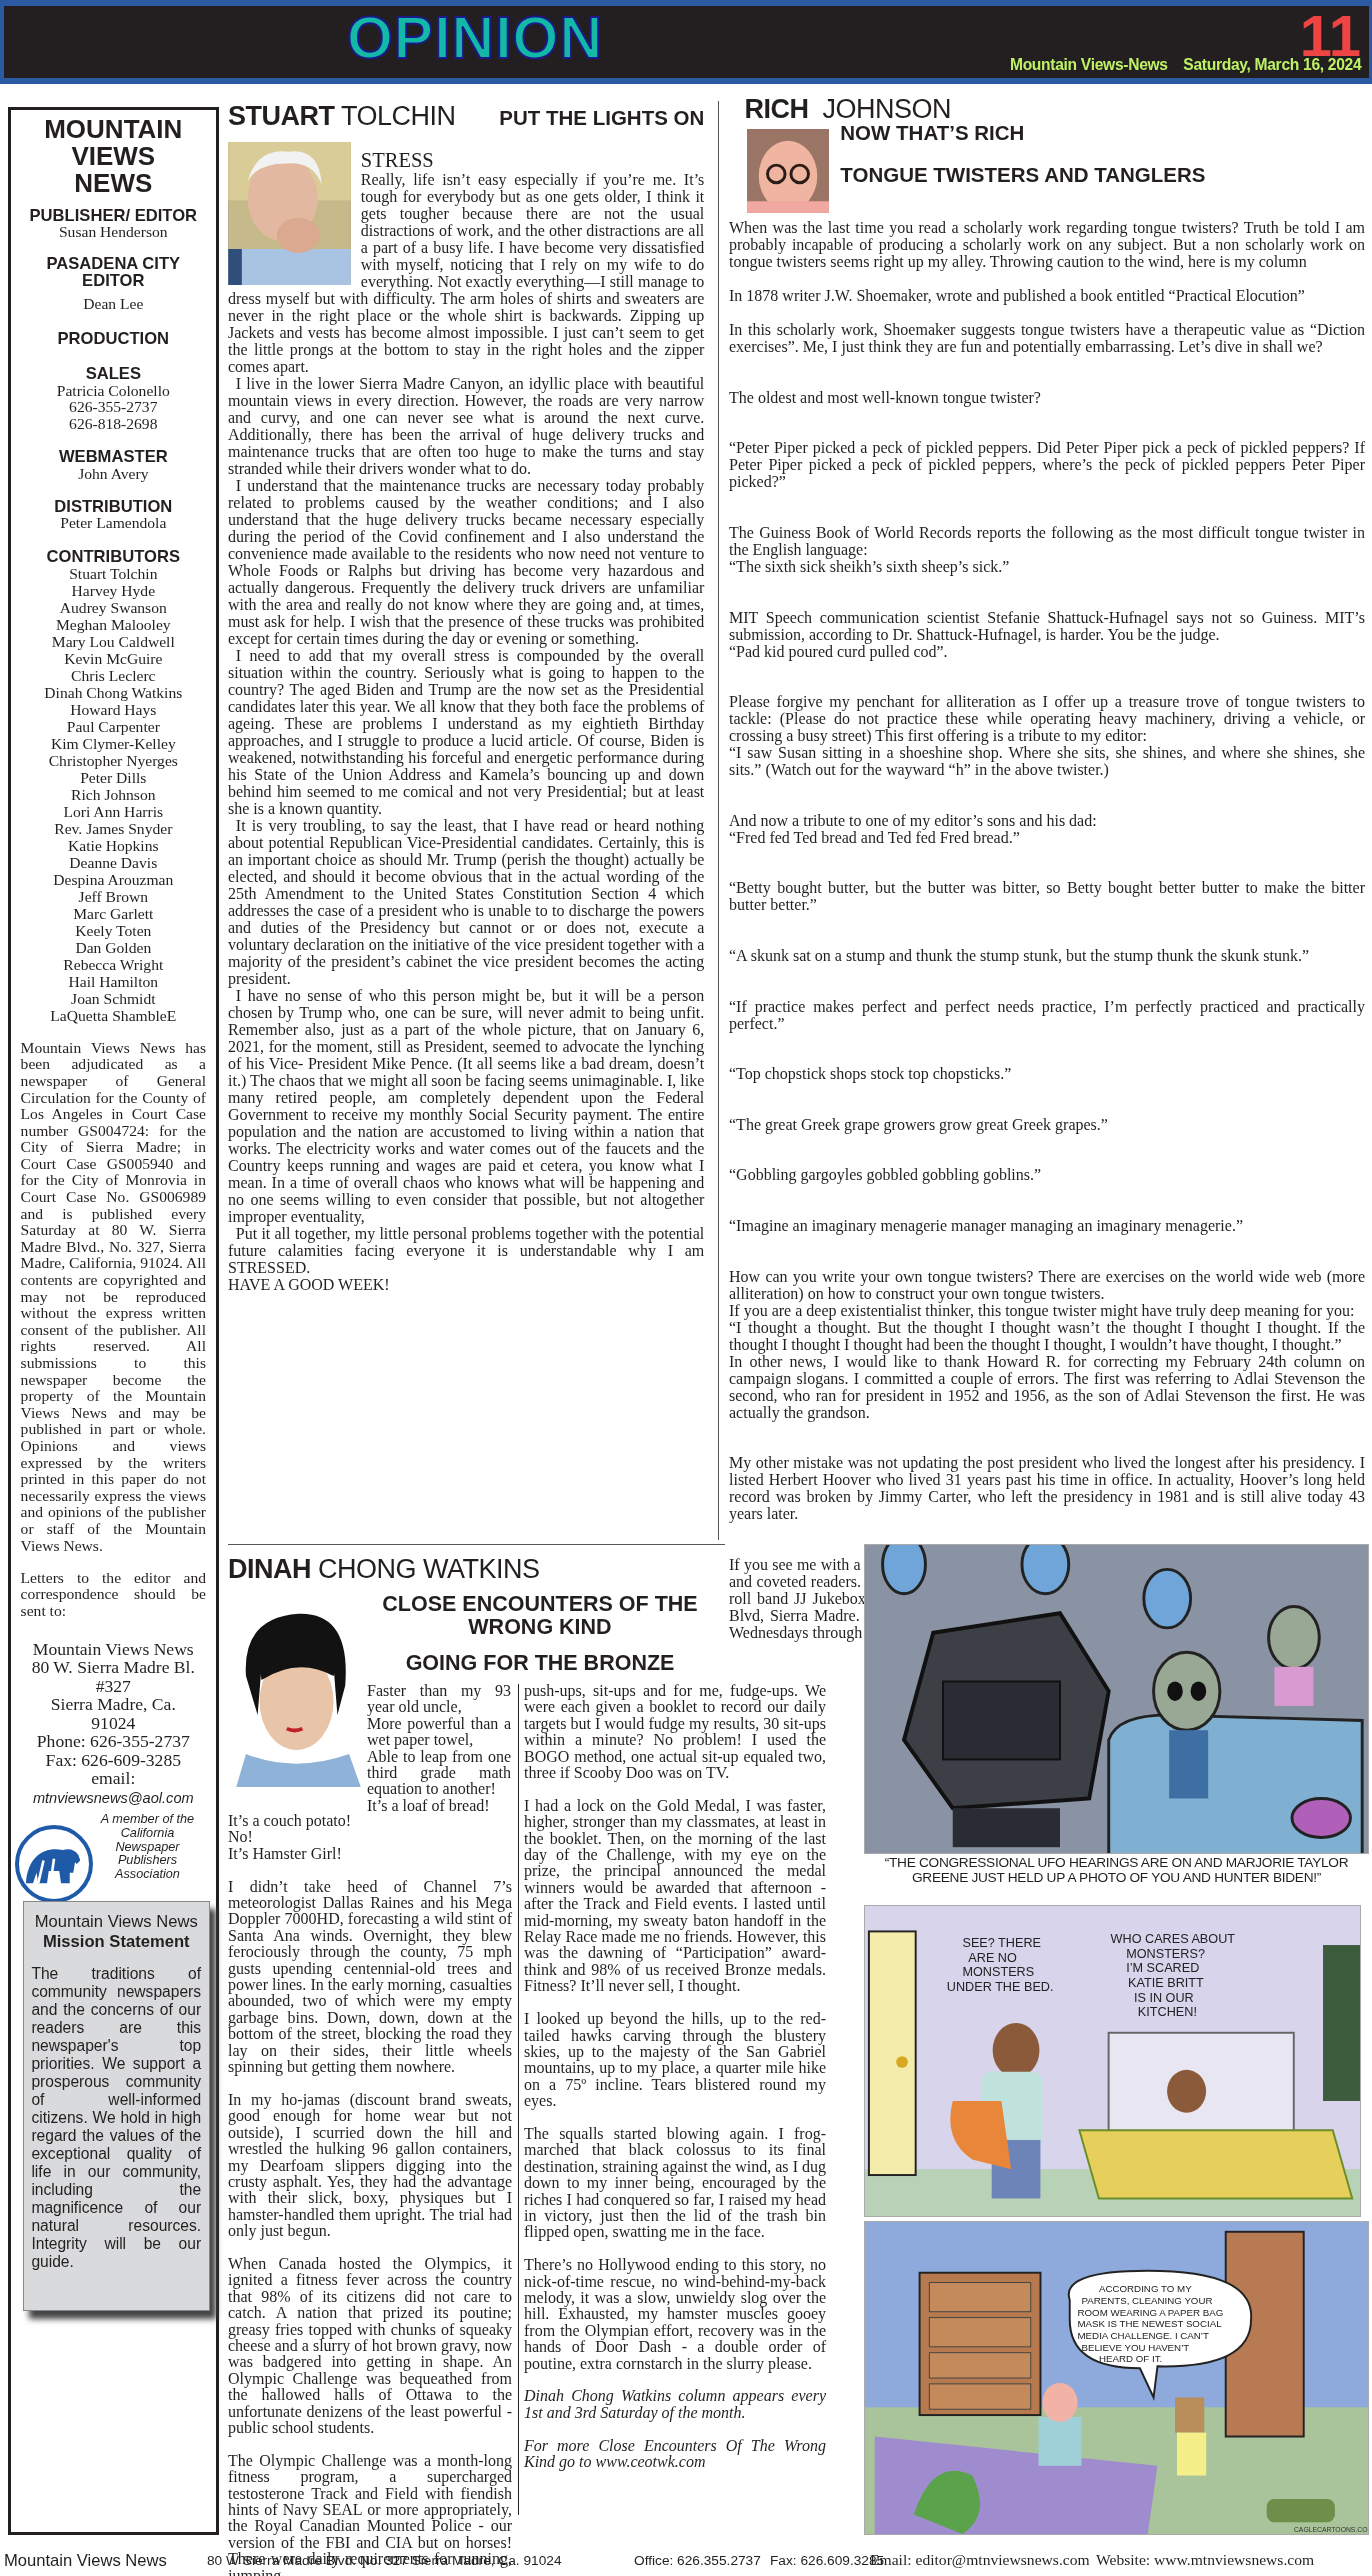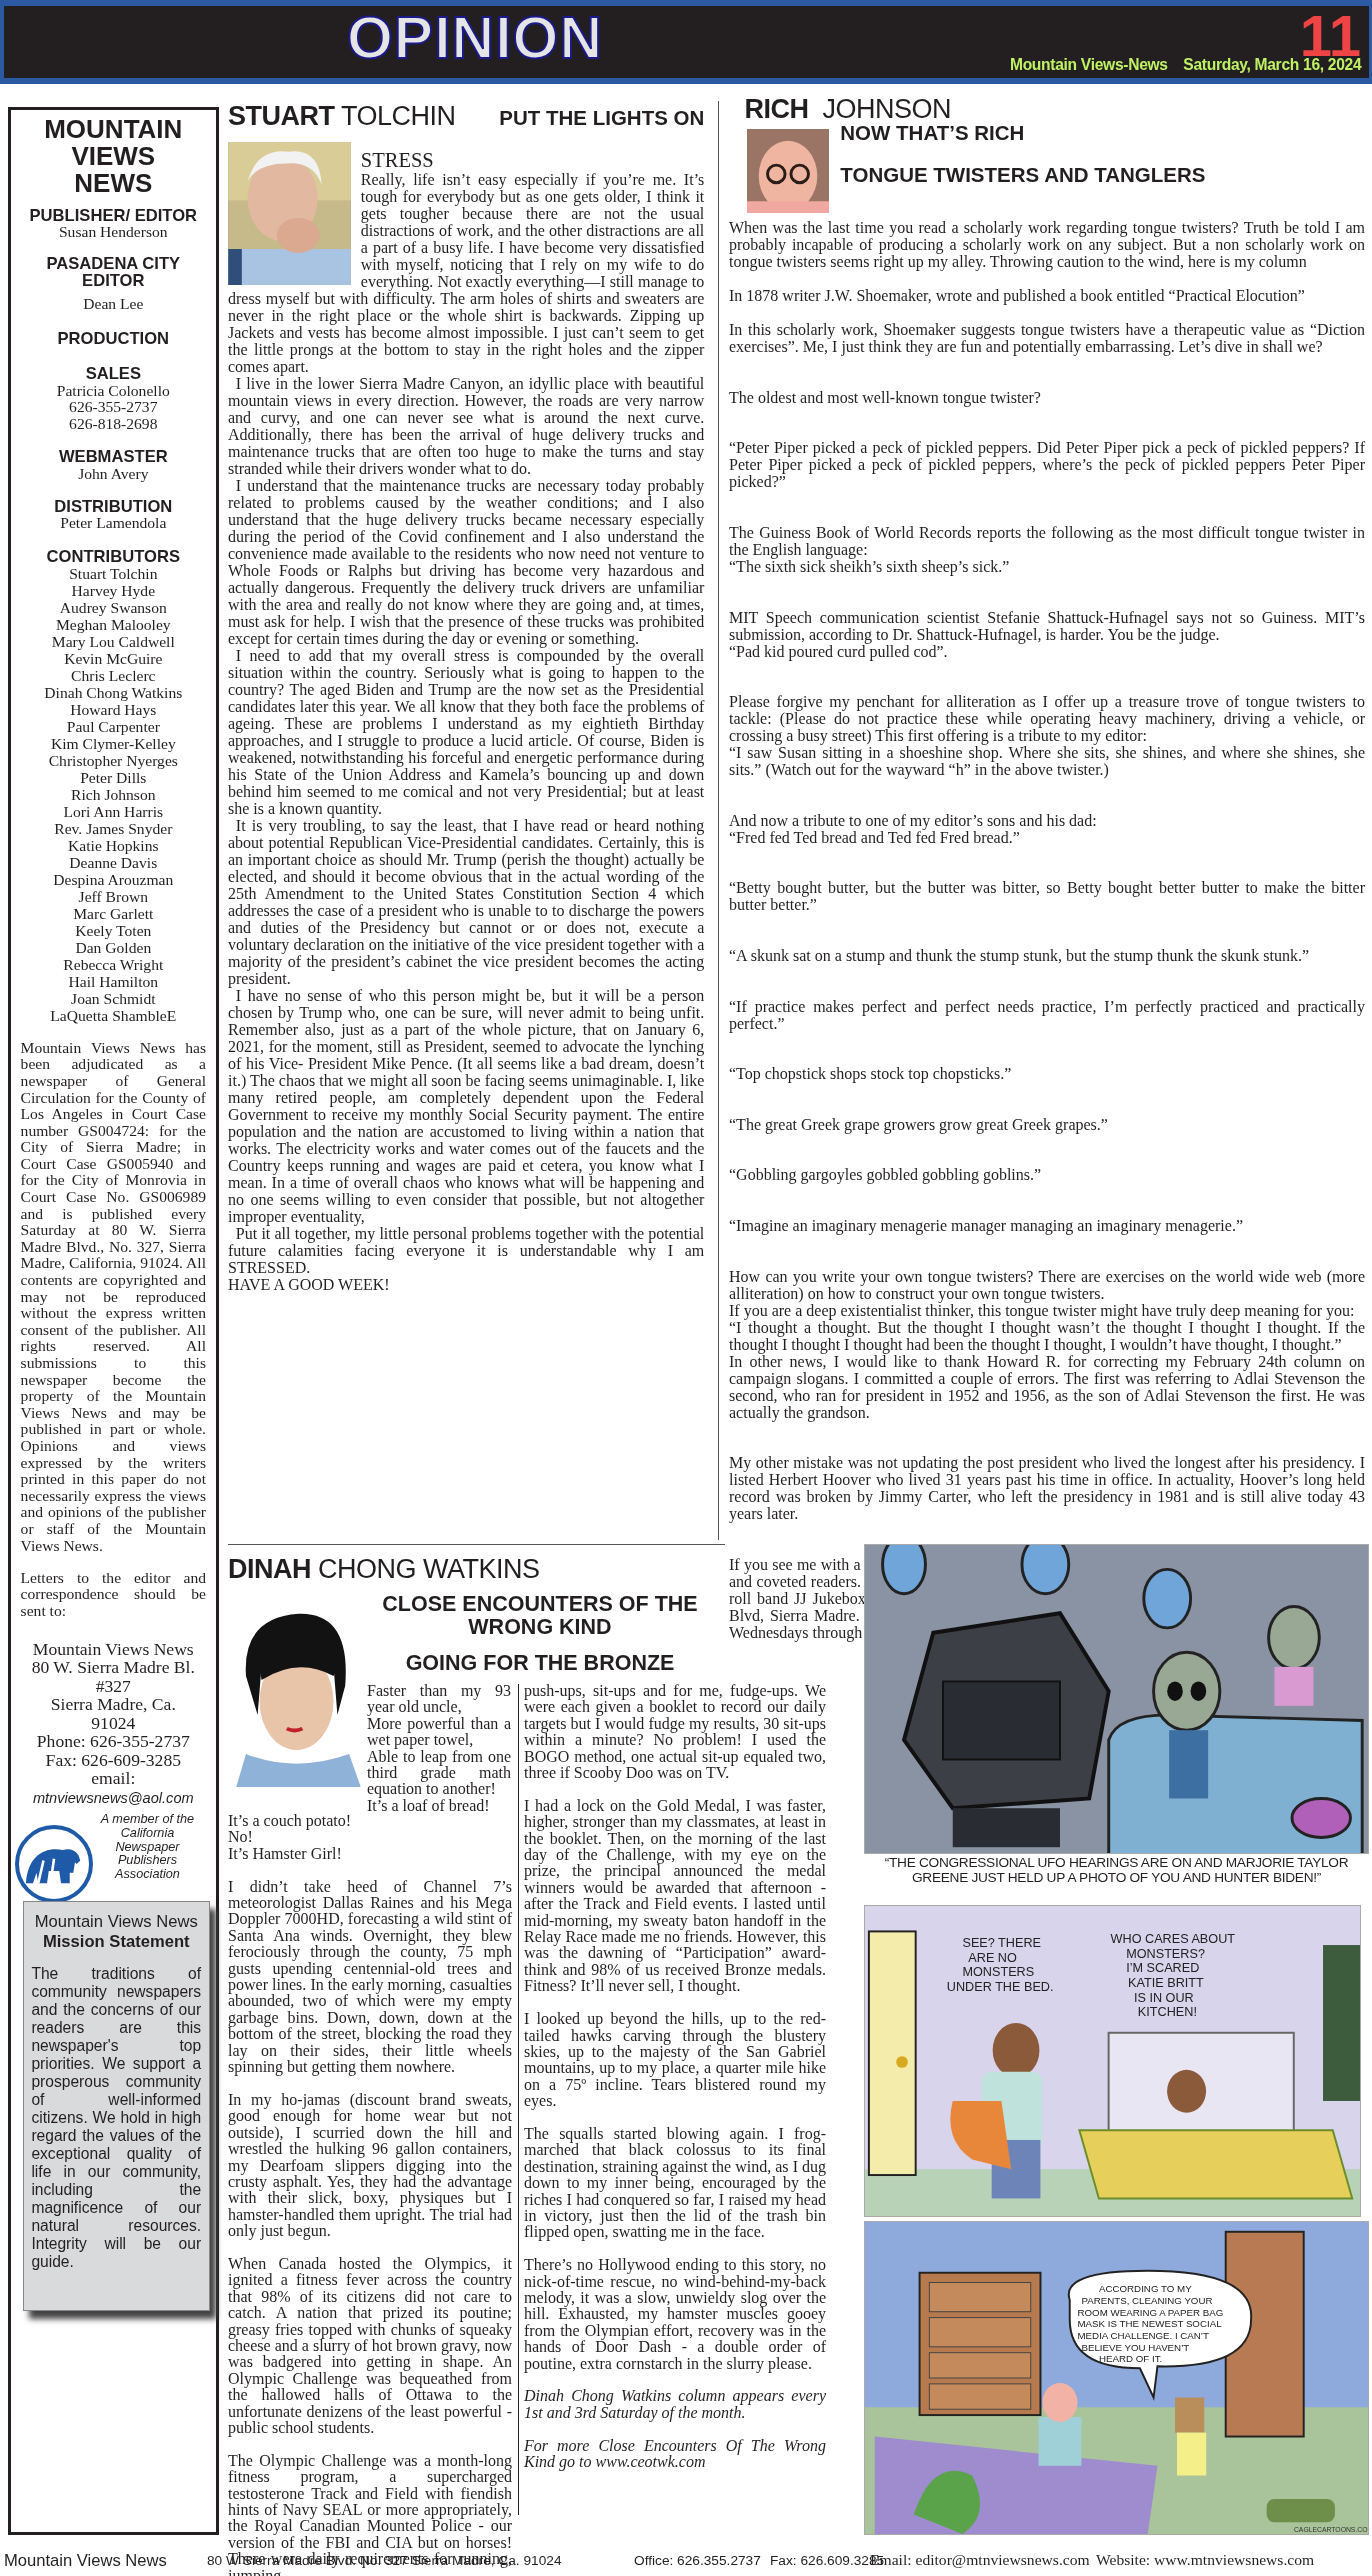--- a/index.html
+++ b/index.html
@@ -1,19 +1,19 @@
 <!DOCTYPE html>
 <html><head>
 <meta charset="utf-8">
 <style>
 *{box-sizing:border-box;margin:0;padding:0}
 body{width:1373px;height:2576px;background:#fff;font-family:"Liberation Serif","DejaVu Serif",serif;color:#231f20;position:relative;overflow:hidden}
 .masthead{position:absolute;left:0;top:0;width:1373px;height:84px;background:#2b5aa3;padding:5.9px 3.9px}
 .masthead-inner{width:100%;height:100%;background:#231f20;position:relative}
-.mast-title{position:absolute;left:343px;top:-2px;font-family:"Liberation Sans",sans-serif;font-weight:bold;font-size:59px;color:#e5e5e5;letter-spacing:1px;-webkit-text-stroke:2px #1a1a8a;transform:scaleX(1.0)}
+.mast-title{position:absolute;left:343px;top:-2px;font-family:"Liberation Sans",sans-serif;font-weight:bold;font-size:59px;color:#14b8a6;letter-spacing:1px;-webkit-text-stroke:2px #1a1a8a;transform:scaleX(1.0)}
 .mast-page{position:absolute;right:8px;top:-3.9px;font-family:"Liberation Sans",sans-serif;font-weight:bold;font-size:58px;color:#ef4444}
 .mast-info{position:absolute;right:7.8px;bottom:3.9px;font-family:"Liberation Sans",sans-serif;font-weight:bold;font-size:15.6px;color:#bef264;letter-spacing:-0.3px}
 .mast-info span{margin-left:15.6px}
 
 .sidebar{position:absolute;left:7.8px;top:107px;width:211px;height:2428px;border:3.9px solid #231f20;padding:3.9px 9.8px 0 9.8px;text-align:center}
 .sb-title{font-family:"Liberation Sans",sans-serif;font-weight:bold;font-size:26px;line-height:27px;margin-top:2px}
 .sb-head{font-family:"Liberation Sans",sans-serif;font-weight:bold;font-size:16.6px;line-height:17.6px;margin-top:9.8px}
 .sb-name{font-size:15.6px;line-height:16.6px}
 .sb-list div{font-size:15.6px;line-height:17px}
 .sb-legal{text-align:justify;font-size:15.6px;line-height:16.6px;margin-top:15.6px}

